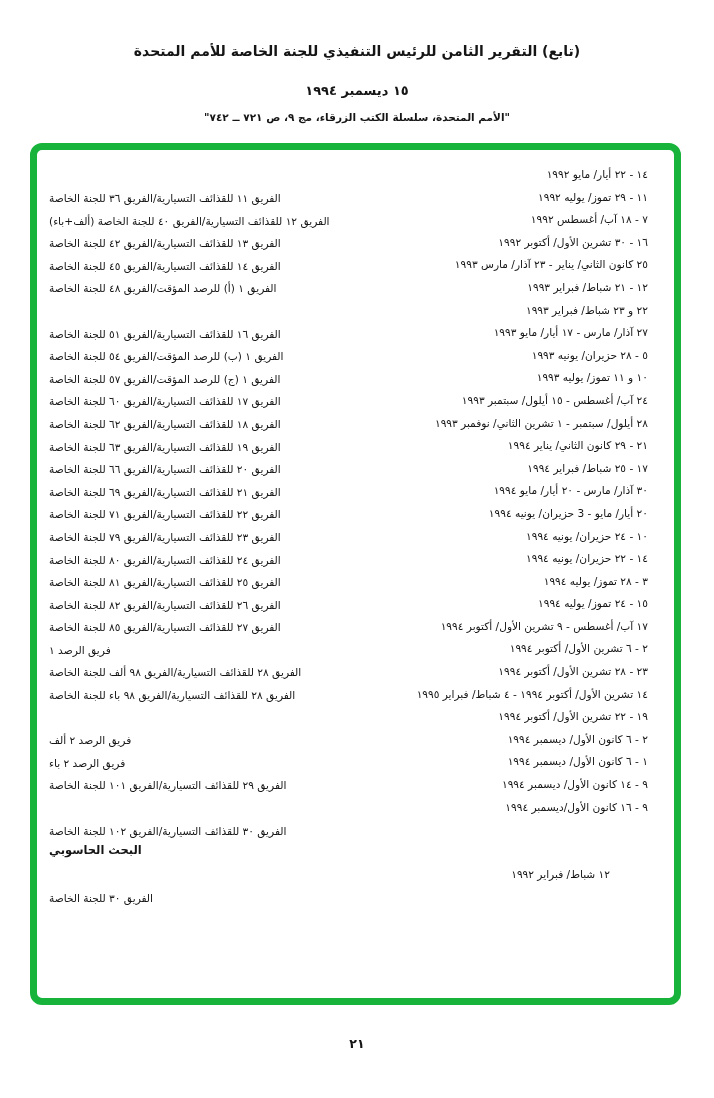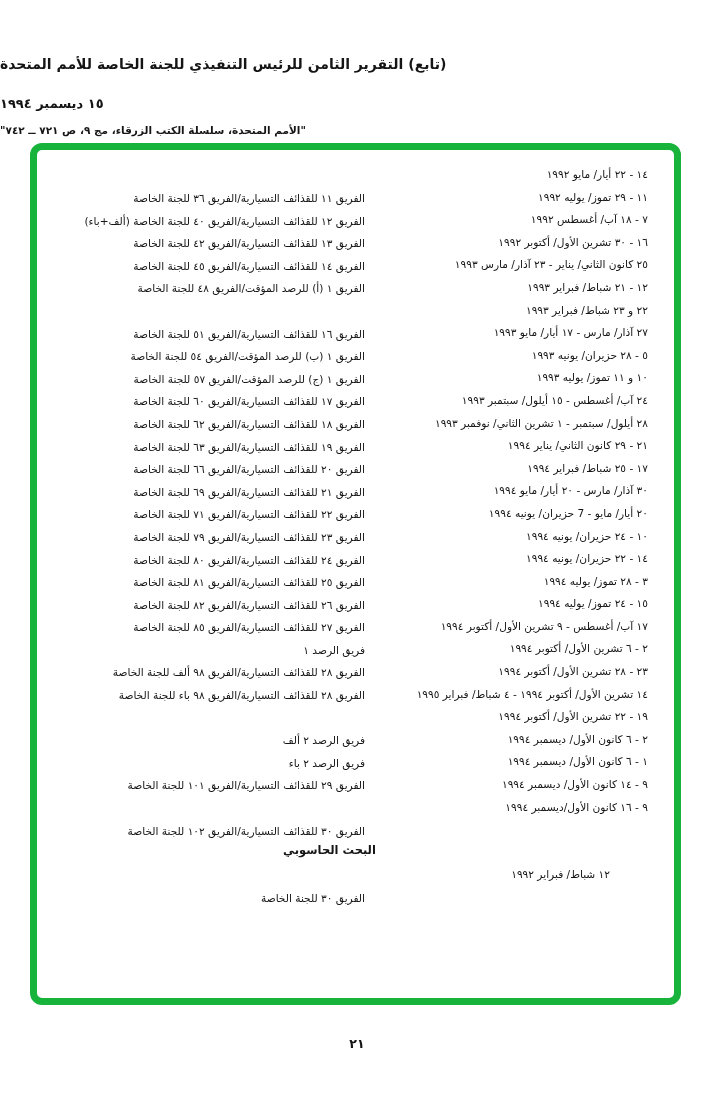--- a/index.html
+++ b/index.html
@@ -5,22 +5,22 @@
   html, body { margin:0; padding:0; }
   body {
     width:714px; height:1098px;
     background:#ffffff;
     color:#151515;
     font-family:"DejaVu Sans", sans-serif;
     position:relative;
     overflow:hidden;
   }
   .doc-header {
-    position:absolute; top:56px; left:0; width:714px;
-    text-align:left; direction:rtl;
+    position:absolute; top:43px; left:0; width:714px;
+    text-align:center; direction:rtl;
   }
   .doc-title { font-size:14px; font-weight:bold; line-height:1.2; }
   .doc-date  { font-size:13px; font-weight:bold; margin-top:23px; }
   .doc-citation { font-size:10.5px; font-weight:bold; margin-top:13px; }
 
   .content-box {
     position:absolute; left:30px; top:143px;
     width:651px; height:862px;
     box-sizing:border-box;
     border:7px solid var(--box-border, #17b33a);
@@ -28,26 +28,26 @@
     direction:rtl;
     padding:13px 26px 0 12px;
   }
   .t-row {
     display:flex; align-items:center;
     height:22.6px;
     font-size:10.6px;
     line-height:1;
   }
   .cell-date { flex:0 0 283px; text-align:right; white-space:nowrap; }
-  .cell-team { flex:1 1 auto;  text-align:right; white-space:nowrap;margin-top:48px; }
+  .cell-team { flex:1 1 auto;  text-align:left; white-space:nowrap;margin-top:48px; }
 
   .section-title {
     margin:25px 38px 6px 0;
     font-size:11.5px; font-weight:bold;
-    text-align:center;
+    text-align:left;
   }
   .section-row { padding-right:38px; }
   .section-row .cell-date { flex:0 0 245px; }
 
   .page-num {
     position:absolute; top:1036px; left:0; width:714px;
     text-align:center; font-size:12.5px; font-weight:bold;
   }
 </style>
 </head>
@@ -131,21 +131,21 @@
         <div class="cell-date">١٧ - ٢٥ شباط/ فبراير ١٩٩٤</div>
         <div class="cell-team">الفريق ٢١ للقذائف التسيارية/الفريق ٦٩ للجنة الخاصة</div>
       </div>
 
       <div class="t-row">
         <div class="cell-date">٣٠ آذار/ مارس - ٢٠ أيار/ مايو ١٩٩٤</div>
         <div class="cell-team">الفريق ٢٢ للقذائف التسيارية/الفريق ٧١ للجنة الخاصة</div>
       </div>
 
       <div class="t-row">
-        <div class="cell-date">٢٠ أيار/ مايو - 7 حزيران/ يونيه ١٩٩٤</div>
+        <div class="cell-date">٢٠ أيار/ مايو - 3 حزيران/ يونيه ١٩٩٤</div>
         <div class="cell-team">الفريق ٢٣ للقذائف التسيارية/الفريق ٧٩ للجنة الخاصة</div>
       </div>
 
       <div class="t-row">
         <div class="cell-date">١٠ - ٢٤ حزيران/ يونيه ١٩٩٤</div>
         <div class="cell-team">الفريق ٢٤ للقذائف التسيارية/الفريق ٨٠ للجنة الخاصة</div>
       </div>
 
       <div class="t-row">
         <div class="cell-date">١٤ - ٢٢ حزيران/ يونيه ١٩٩٤</div>

